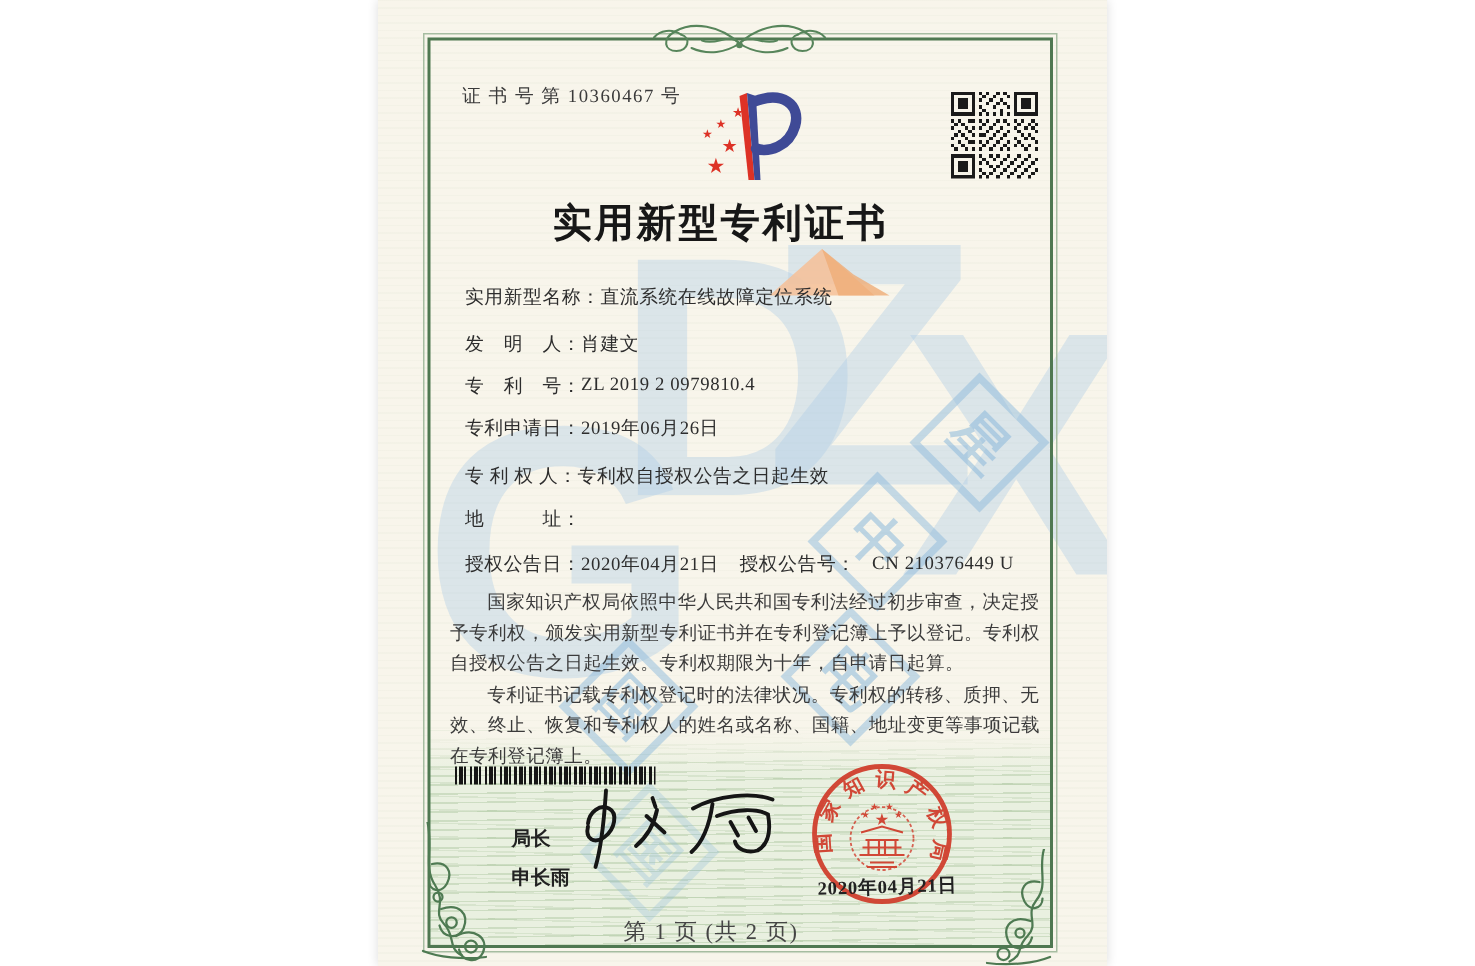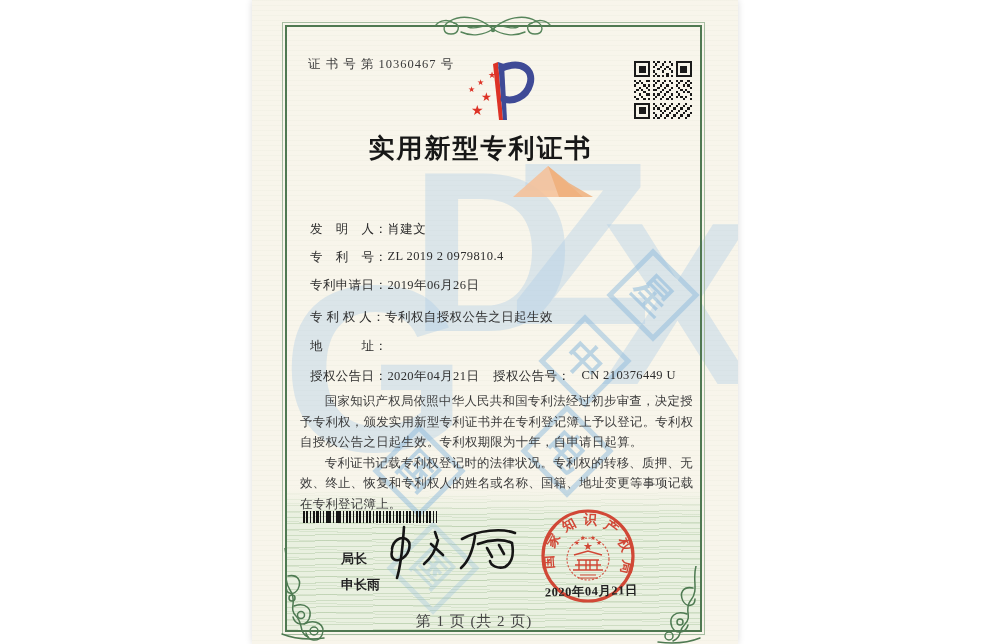--- a/index.html
+++ b/index.html
@@ -195,20 +195,24 @@
         <path fill-rule="evenodd" d="M18 0h7v7h-7zM19 1v5h5V1z"></path>
           <rect x="20" y="2" width="3" height="3"></rect>
         <path fill-rule="evenodd" d="M0 18h7v7H0zM1 19v5h5v-5z"></path>
           <rect x="2" y="20" width="3" height="3"></rect>
         <path d="M8 0h1v1H8zM10 0h1v1h-1zM13 0h1v1h-1zM15 0h1v1h-1zM9 1h1v1H9zM12 1h1v1h-1zM16 1h1v1h-1zM8 2h1v1H8zM11 2h1v1h-1zM14 2h1v1h-1zM10 3h1v1h-1zM13 3h1v1h-1zM15 3h1v1h-1zM8 4h1v1H8zM12 4h1v1h-1zM16 4h1v1h-1zM9 5h1v1H9zM14 5h1v1h-1zM8 6h1v1H8zM10 6h1v1h-1zM12 6h1v1h-1zM14 6h1v1h-1zM16 6h1v1h-1zM6 8h1v1H6zM6 10h1v1H6zM6 12h1v1H6zM6 14h1v1H6zM6 16h1v1H6zM0 8h1v1H0zM2 8h1v1H2zM5 8h1v1H5zM1 9h1v1H1zM3 9h1v1H3zM0 10h1v1H0zM4 10h1v1H4zM2 11h1v1H2zM5 11h1v1H5zM1 12h1v1H1zM3 12h1v1H3zM0 13h1v1H0zM4 13h1v1H4zM2 14h1v1H2zM5 14h1v1H5zM0 15h1v1H0zM3 15h1v1H3zM1 16h1v1H1zM4 16h1v1H4zM8 8h1v1H8zM10 8h1v1h-1zM13 8h1v1h-1zM15 8h1v1h-1zM9 9h1v1H9zM12 9h1v1h-1zM16 9h1v1h-1zM8 10h1v1H8zM11 10h1v1h-1zM14 10h1v1h-1zM10 11h1v1h-1zM13 11h1v1h-1zM16 11h1v1h-1zM8 12h1v1H8zM9 12h1v1H9zM12 12h1v1h-1zM15 12h1v1h-1zM11 13h1v1h-1zM14 13h1v1h-1zM8 14h1v1H8zM10 14h1v1h-1zM13 14h1v1h-1zM16 14h1v1h-1zM9 15h1v1H9zM12 15h1v1h-1zM15 15h1v1h-1zM8 16h1v1H8zM11 16h1v1h-1zM14 16h1v1h-1zM16 16h1v1h-1zM18 8h1v1h-1zM20 8h1v1h-1zM23 8h1v1h-1zM19 9h1v1h-1zM22 9h1v1h-1zM24 9h1v1h-1zM18 10h1v1h-1zM21 10h1v1h-1zM23 10h1v1h-1zM19 11h1v1h-1zM24 11h1v1h-1zM20 12h1v1h-1zM22 12h1v1h-1zM18 13h1v1h-1zM21 13h1v1h-1zM23 13h1v1h-1zM19 14h1v1h-1zM24 14h1v1h-1zM18 15h1v1h-1zM20 15h1v1h-1zM22 15h1v1h-1zM21 16h1v1h-1zM24 16h1v1h-1zM8 18h1v1H8zM11 18h1v1h-1zM13 18h1v1h-1zM16 18h1v1h-1zM19 18h1v1h-1zM22 18h1v1h-1zM9 19h1v1H9zM12 19h1v1h-1zM15 19h1v1h-1zM18 19h1v1h-1zM21 19h1v1h-1zM24 19h1v1h-1zM8 20h1v1H8zM10 20h1v1h-1zM14 20h1v1h-1zM17 20h1v1h-1zM20 20h1v1h-1zM23 20h1v1h-1zM11 21h1v1h-1zM13 21h1v1h-1zM16 21h1v1h-1zM19 21h1v1h-1zM22 21h1v1h-1zM8 22h1v1H8zM12 22h1v1h-1zM15 22h1v1h-1zM18 22h1v1h-1zM21 22h1v1h-1zM24 22h1v1h-1zM9 23h1v1H9zM11 23h1v1h-1zM14 23h1v1h-1zM17 23h1v1h-1zM20 23h1v1h-1zM23 23h1v1h-1zM8 24h1v1H8zM10 24h1v1h-1zM13 24h1v1h-1zM16 24h1v1h-1zM19 24h1v1h-1zM22 24h1v1h-1z"></path>
       </g>
     </svg>
 
     <div class="page-title">实用新型专利证书</div>
 
+    <div class="field-row row1">
+      <span class="lbl">实用新型名称：</span>
+      <span class="val">直流系统在线故障定位系统</span>
+    </div>
     <div class="field-row row2">
       <span class="lbl">发　明　人：</span>
       <span class="val">肖建文</span>
     </div>
     <div class="field-row row3">
       <span class="lbl">专　利　号：</span>
       <span class="val">ZL 2019 2 0979810.4</span>
     </div>
     <div class="field-row row4">
       <span class="lbl">专利申请日：</span>

